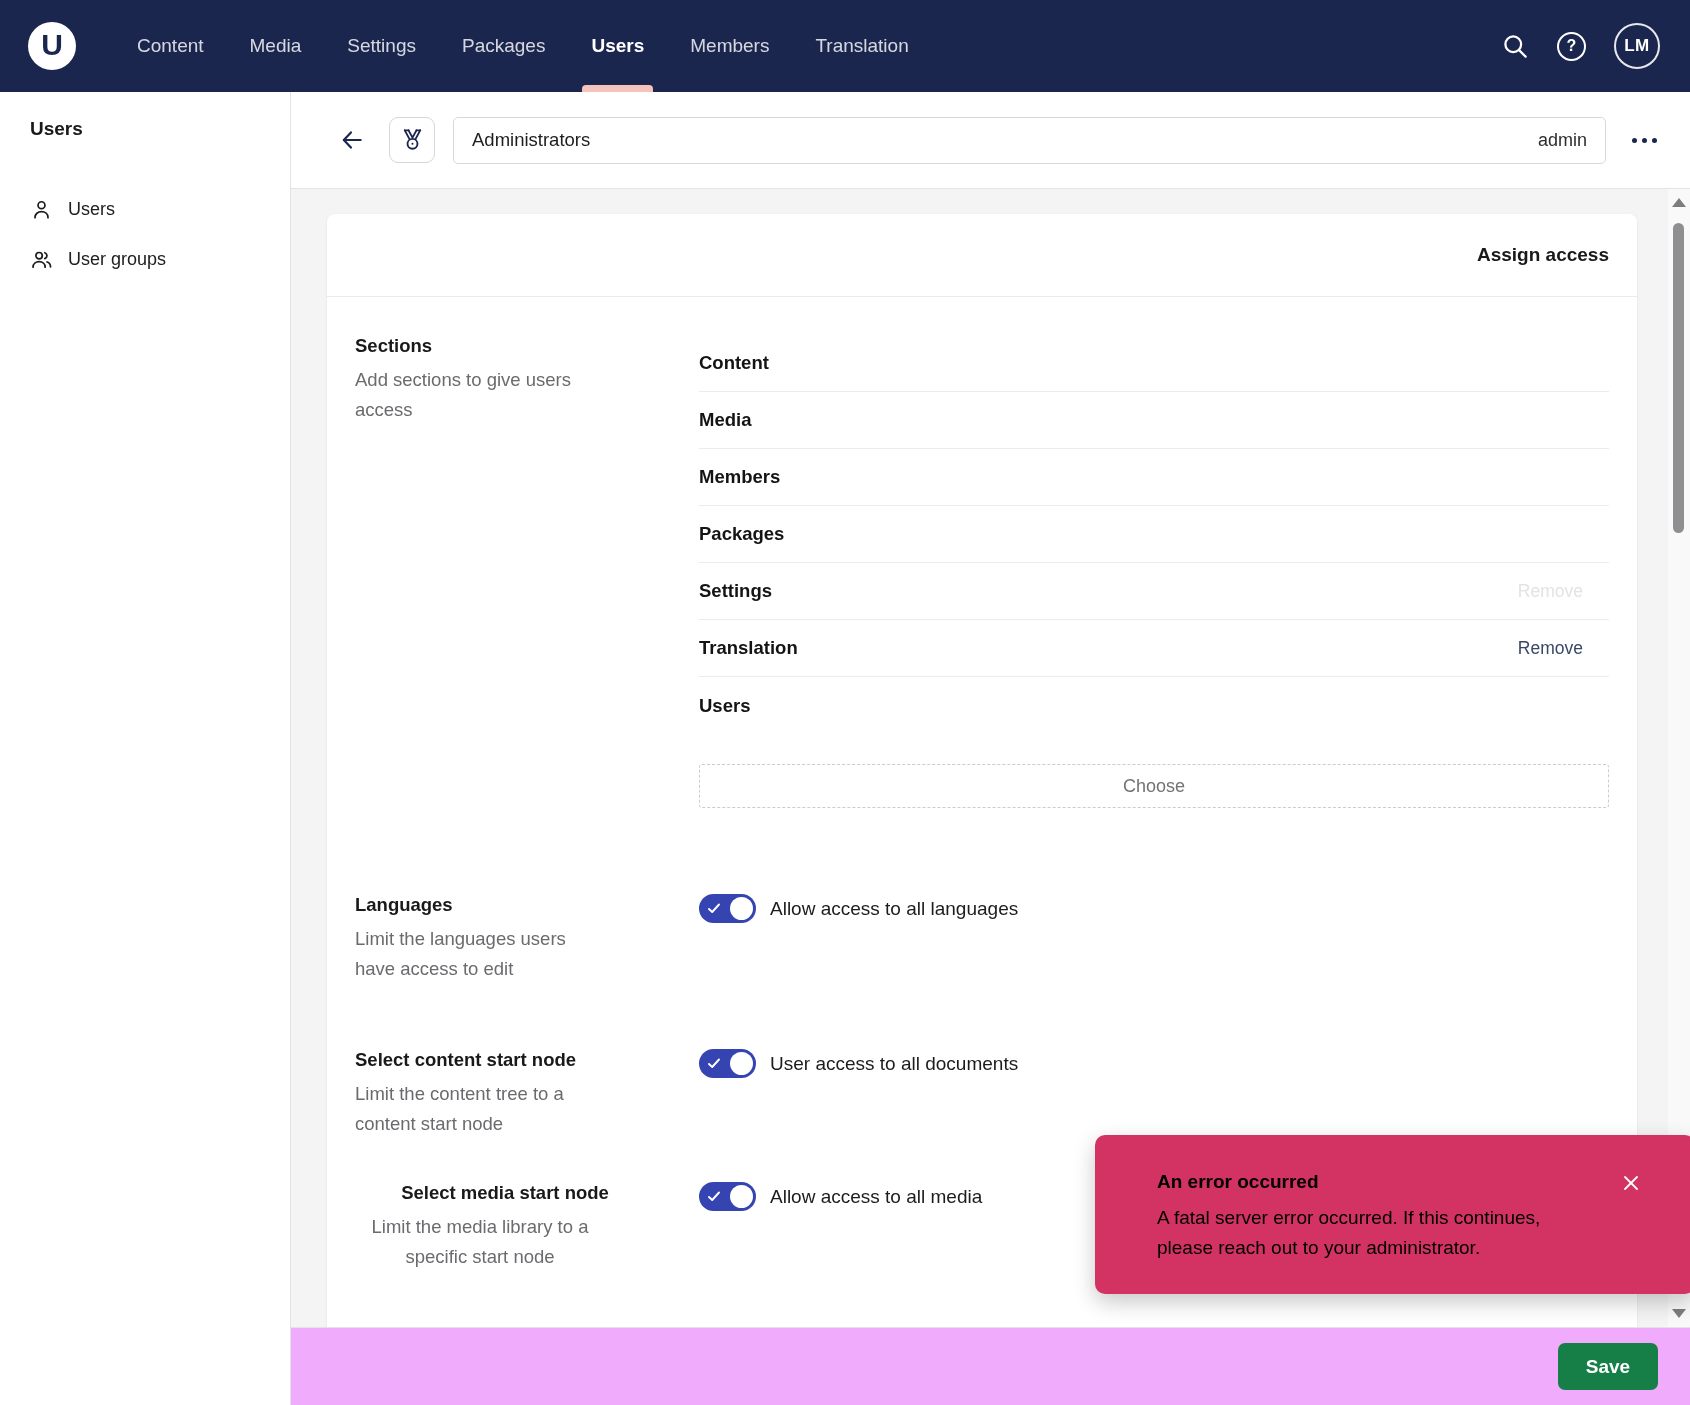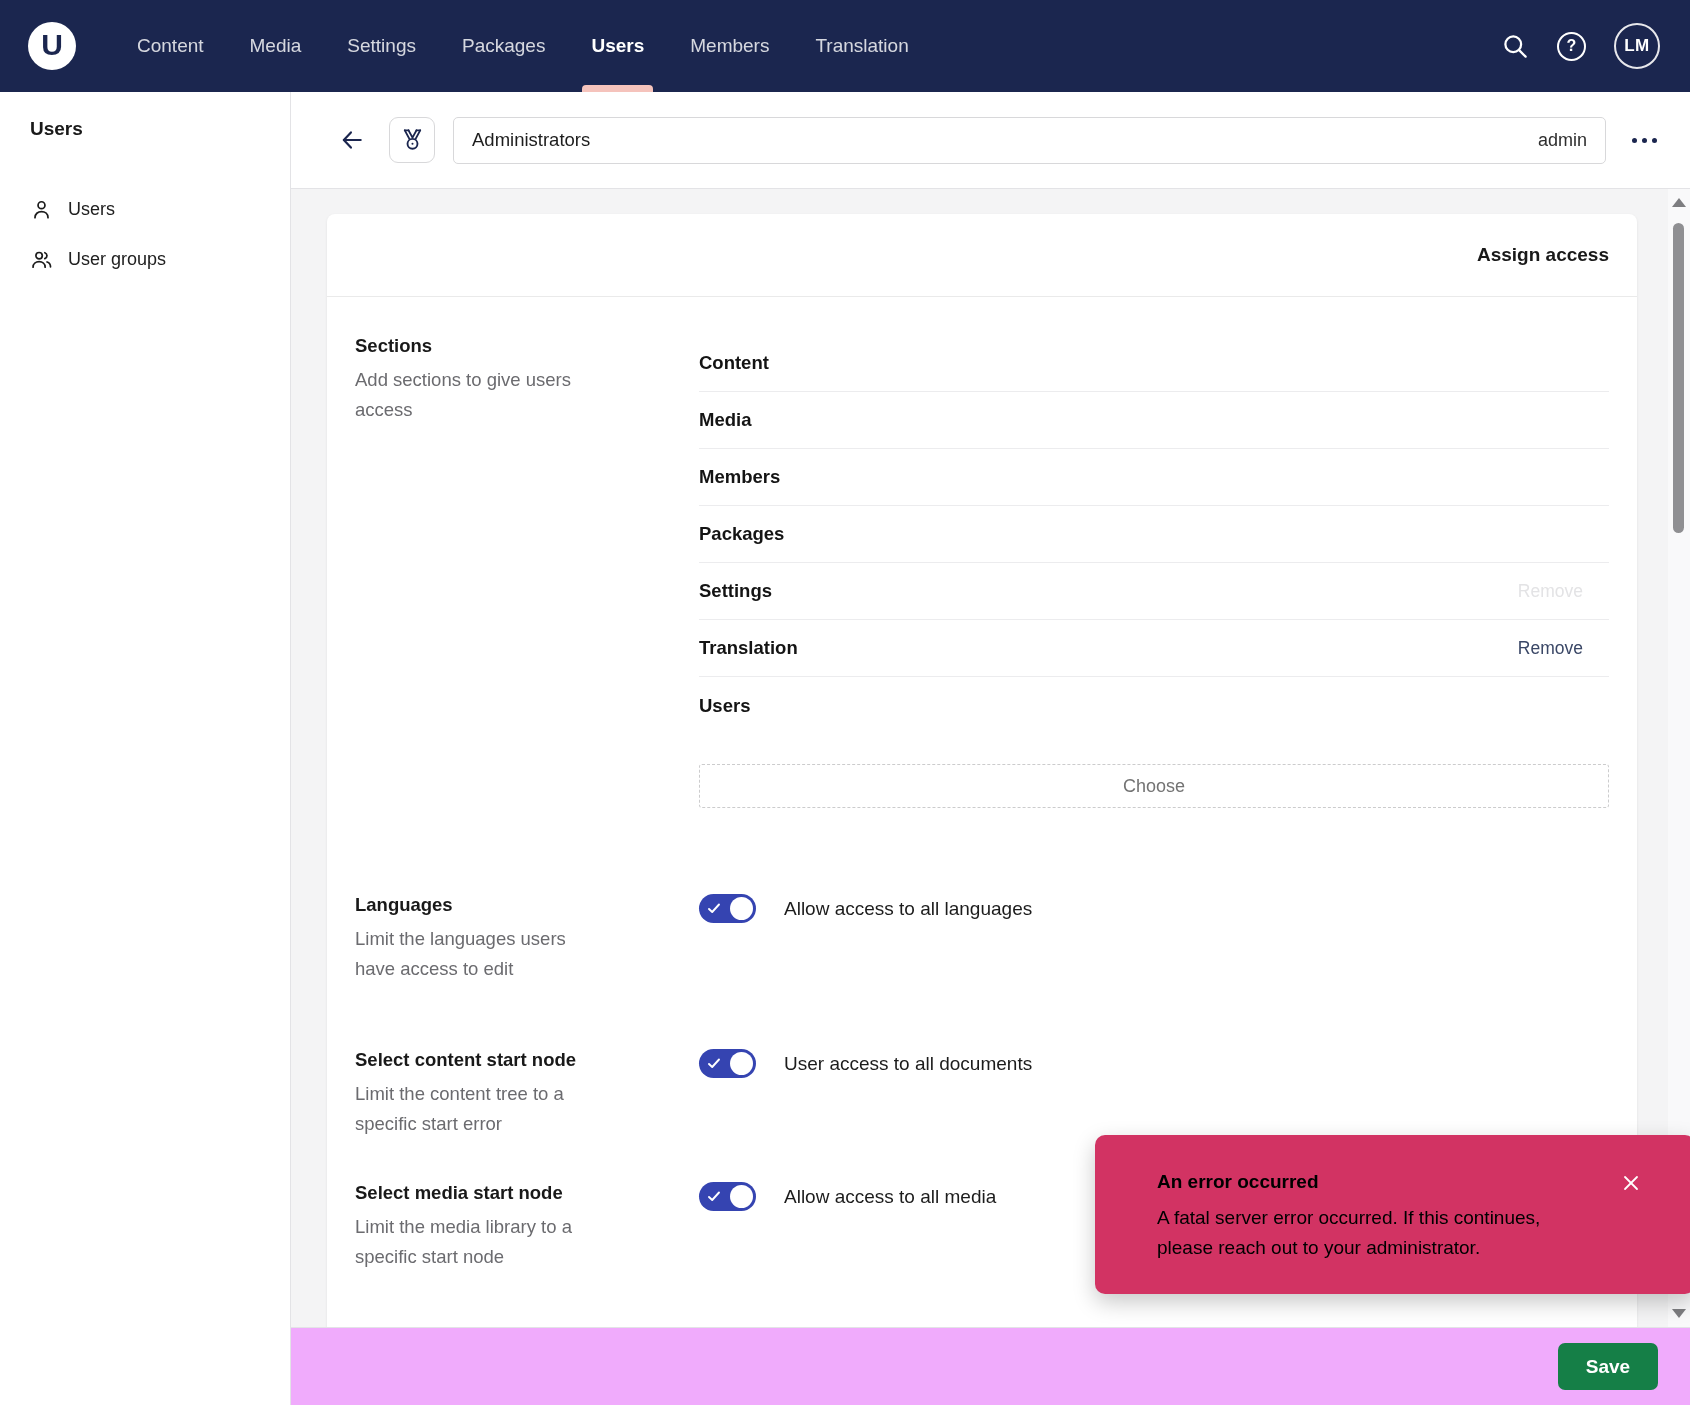--- a/index.html
+++ b/index.html
@@ -51,22 +51,22 @@
 
   .section-row { height:57px; display:flex; align-items:center; justify-content:space-between; border-bottom:1px solid #ececee; }
   .section-row.no-border { border-bottom:none; }
   .section-name { font-size:18.5px; font-weight:700; color:#141414; }
   .remove-btn { background:none; border:none; cursor:pointer; font-family:inherit; font-size:17.5px; color:#3a4766; padding:6px 26px 6px 6px; }
   .remove-btn.faded { color:#e3e3e5; }
   .choose-btn { margin-top:30px; width:100%; height:44px; background:#fff; border:1px dashed #cccccd; border-radius:3px; font-family:inherit; font-size:18px; font-weight:400; color:#737373; cursor:pointer; }
 
   .toggle-row-margin-1 { margin-top:86px; }
   .toggle-row-margin-2 { margin-top:66px; }
-  .toggle-row-margin-3 { margin-top:44px; }
-  .toggle-line { display:flex; align-items:center; gap:28px; }
+  .toggle-row-margin-3 { margin-top:44px;text-align:center; }
+  .toggle-line { display:flex; align-items:center; gap:14px; }
   .toggle { position:relative; width:57px; height:29px; border-radius:15px; background:#3544b1; flex:0 0 auto; cursor:pointer; }
   .toggle .knob { position:absolute; top:3px; right:3px; width:23px; height:23px; border-radius:50%; background:#fff; }
   .toggle svg { position:absolute; left:8px; top:8px; }
   .toggle-label { font-size:19px; color:#1c1c1c; }
 
   
   .scrollbar { position:absolute; top:0; right:0; bottom:0; width:22px; background:#f9f9fa; }
   .scroll-arrow-up, .scroll-arrow-down { position:absolute; left:4px; width:0; height:0; border-left:7px solid transparent; border-right:7px solid transparent; cursor:pointer; }
   .scroll-arrow-up { top:9px; border-bottom:9px solid #7d7d80; }
   .scroll-arrow-down { bottom:9px; border-top:9px solid #7d7d80; }
@@ -234,21 +234,21 @@
                   <span class="knob"></span>
                 </span>
                 <span class="toggle-label">Allow access to all languages</span>
               </div>
             </div>
           </div>
 
           <div class="form-row toggle-row-margin-2">
             <div>
               <div class="row-label">Select content start node</div>
-              <div class="row-desc">Limit the content tree to a specific start error</div>
+              <div class="row-desc">Limit the content tree to a content start node</div>
             </div>
             <div>
               <div class="toggle-line">
                 <span class="toggle" role="switch" aria-checked="true">
                   <svg width="14" height="13" viewBox="0 0 14 13" fill="none" stroke="#fff" stroke-width="1.9" stroke-linecap="round" stroke-linejoin="round">
                       <polyline points="2,7 5.2,10 12,2.5"></polyline>
                     </svg>
                   <span class="knob"></span>
                 </span>
                 <span class="toggle-label">User access to all documents</span>

